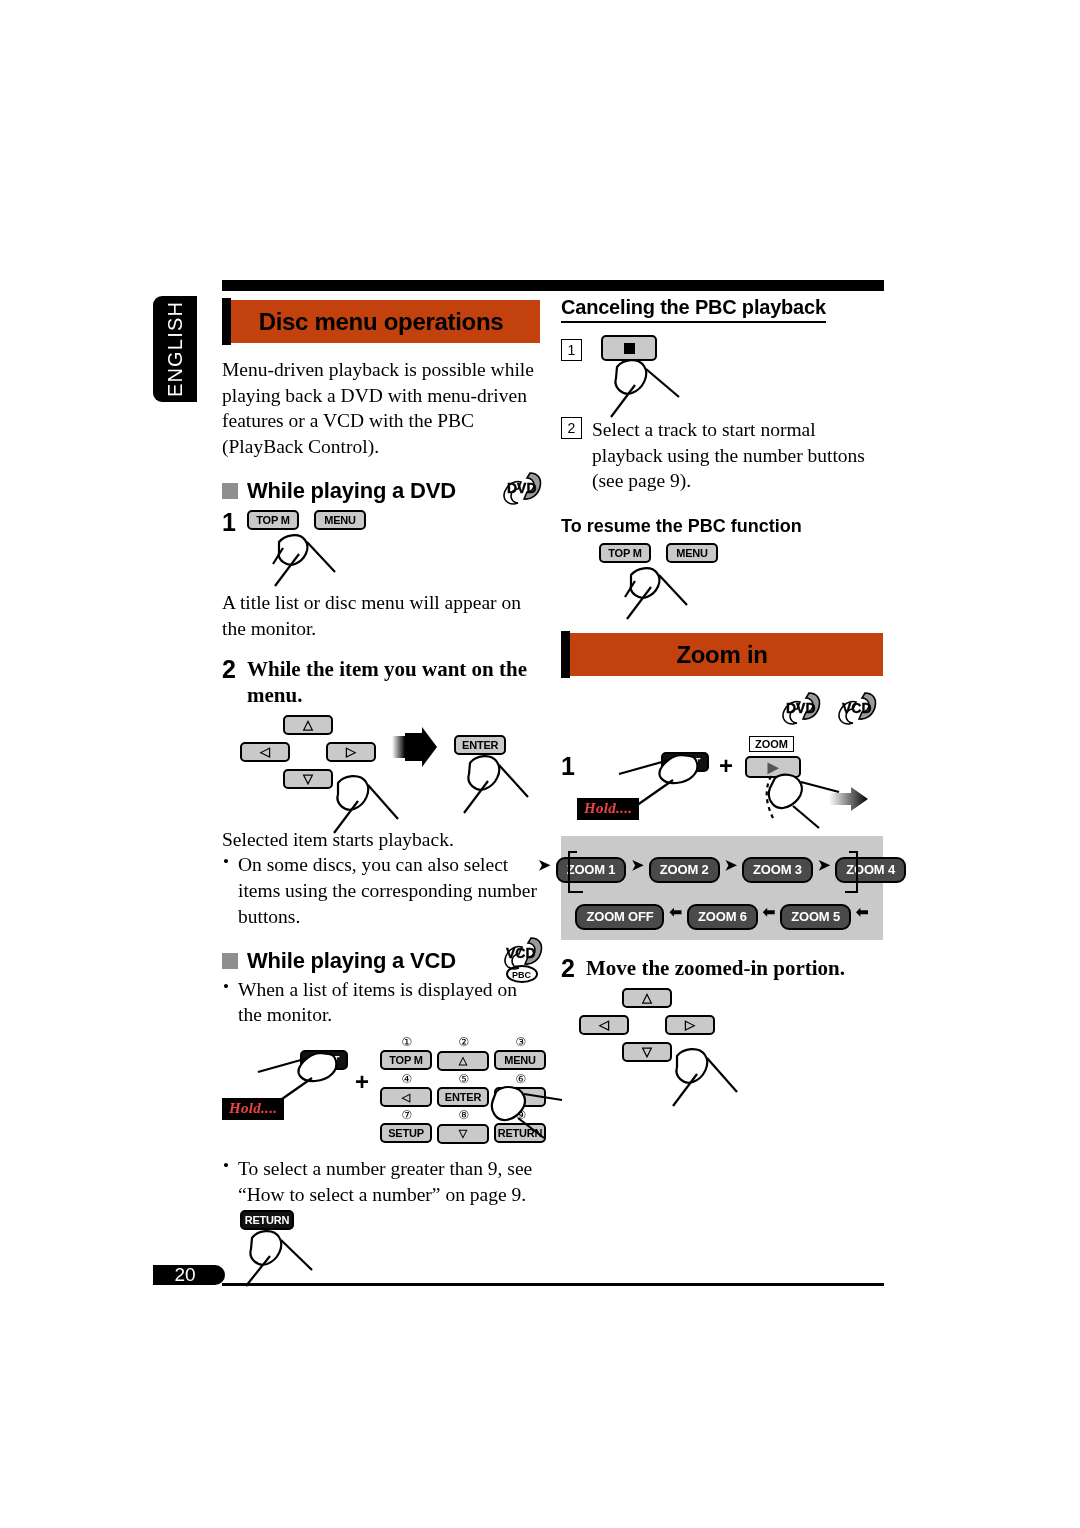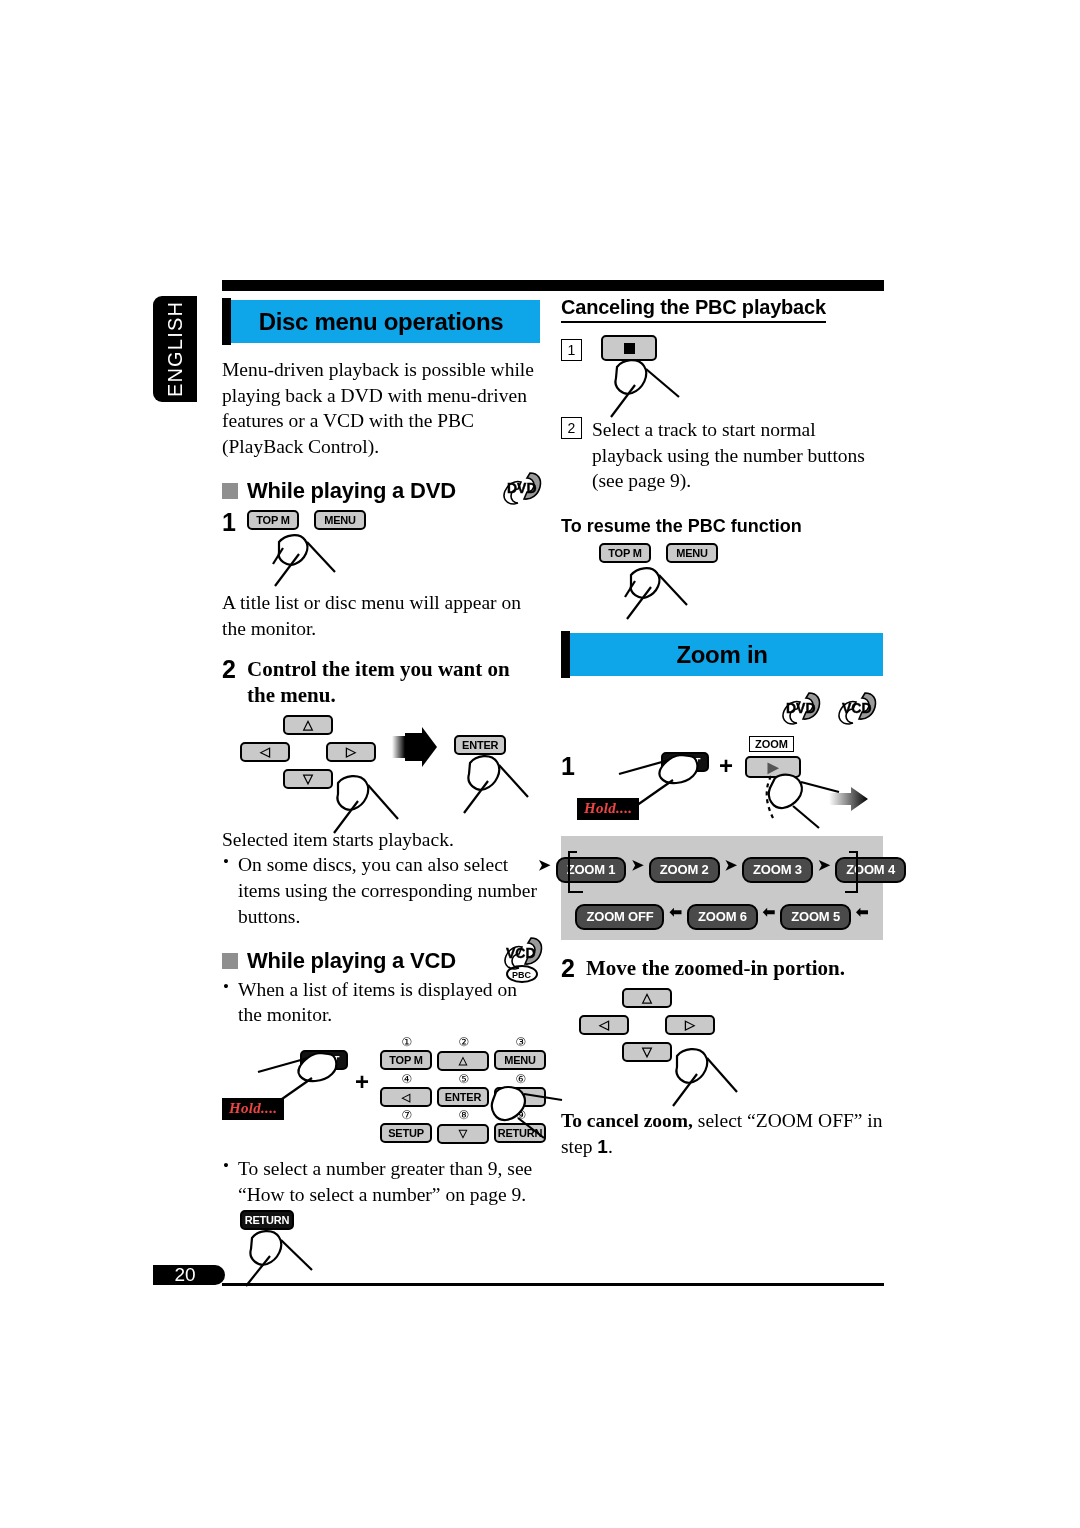--- a/index.html
+++ b/index.html
@@ -66,21 +66,21 @@
   .col-right {
     position: absolute;
     left: 561px;
     top: 296px;
     width: 322px;
   }
 
   
   .banner {
     position: relative;
-    background: #0ea5e9;
+    background: #c2410c;
     height: 43px;
     display: flex;
     align-items: center;
     justify-content: center;
     margin-bottom: 14px;
   }
   .banner::before {
     content: "";
     position: absolute;
     left: 0; top: -2px;
@@ -377,21 +377,21 @@
           <path d="M42 22 L70 52" stroke="#000" stroke-width="2.2" fill="none"></path>
           <path d="M18 28 L8 44" stroke="#000" stroke-width="2.2" fill="none"></path>
         </svg>
       </div>
     </div>
 
     <p class="body" style="margin-top:-6px;">A title list or disc menu will appear on the monitor.</p>
 
     <div class="step" style="margin-top:16px;">
       <div class="step-num">2</div>
-      <p class="step-title">Control the item you want on the menu.</p>
+      <p class="step-title">While the item you want on the menu.</p>
     </div>
 
     <div style="position:relative; height:112px; margin-top:6px;">
       <div class="key arrowkey" style="position:absolute; left:61px; top:0;">
         <span>△</span>
       </div>
       <div class="key arrowkey" style="position:absolute; left:18px; top:27px;">
         <span>◁</span>
       </div>
       <div class="key arrowkey" style="position:absolute; left:104px; top:27px;">
@@ -671,22 +671,19 @@
       <div class="key arrowkey" style="position:absolute; left:61px; top:54px;">
         <span>▽</span>
       </div>
       <svg class="finger" style="left:104px; top:48px;" width="110" height="80" viewBox="0 0 110 80">
         <path d="M12 20 C18 12 34 10 40 19 C46 28 39 42 28 46 C19 49 9 41 12 31 Z" fill="#fff" stroke="#000" stroke-width="2.2"></path>
         <path d="M8 70 L32 38" stroke="#000" stroke-width="2.2" fill="none"></path>
         <path d="M42 22 L72 56" stroke="#000" stroke-width="2.2" fill="none"></path>
       </svg>
     </div>
 
-    <p class="body" style="margin-top:2px;">
-      <strong>To cancel zoom,</strong><span> select “ZOOM OFF” in step </span><strong style="font-family:'Liberation Sans',sans-serif; font-size:19px;">1</strong><span>.</span>
-    </p>
 
   </div>
 
   <div class="footer-rule"></div>
   <div class="pagenum">20</div>
 
 </div>
 
 </body></html>

